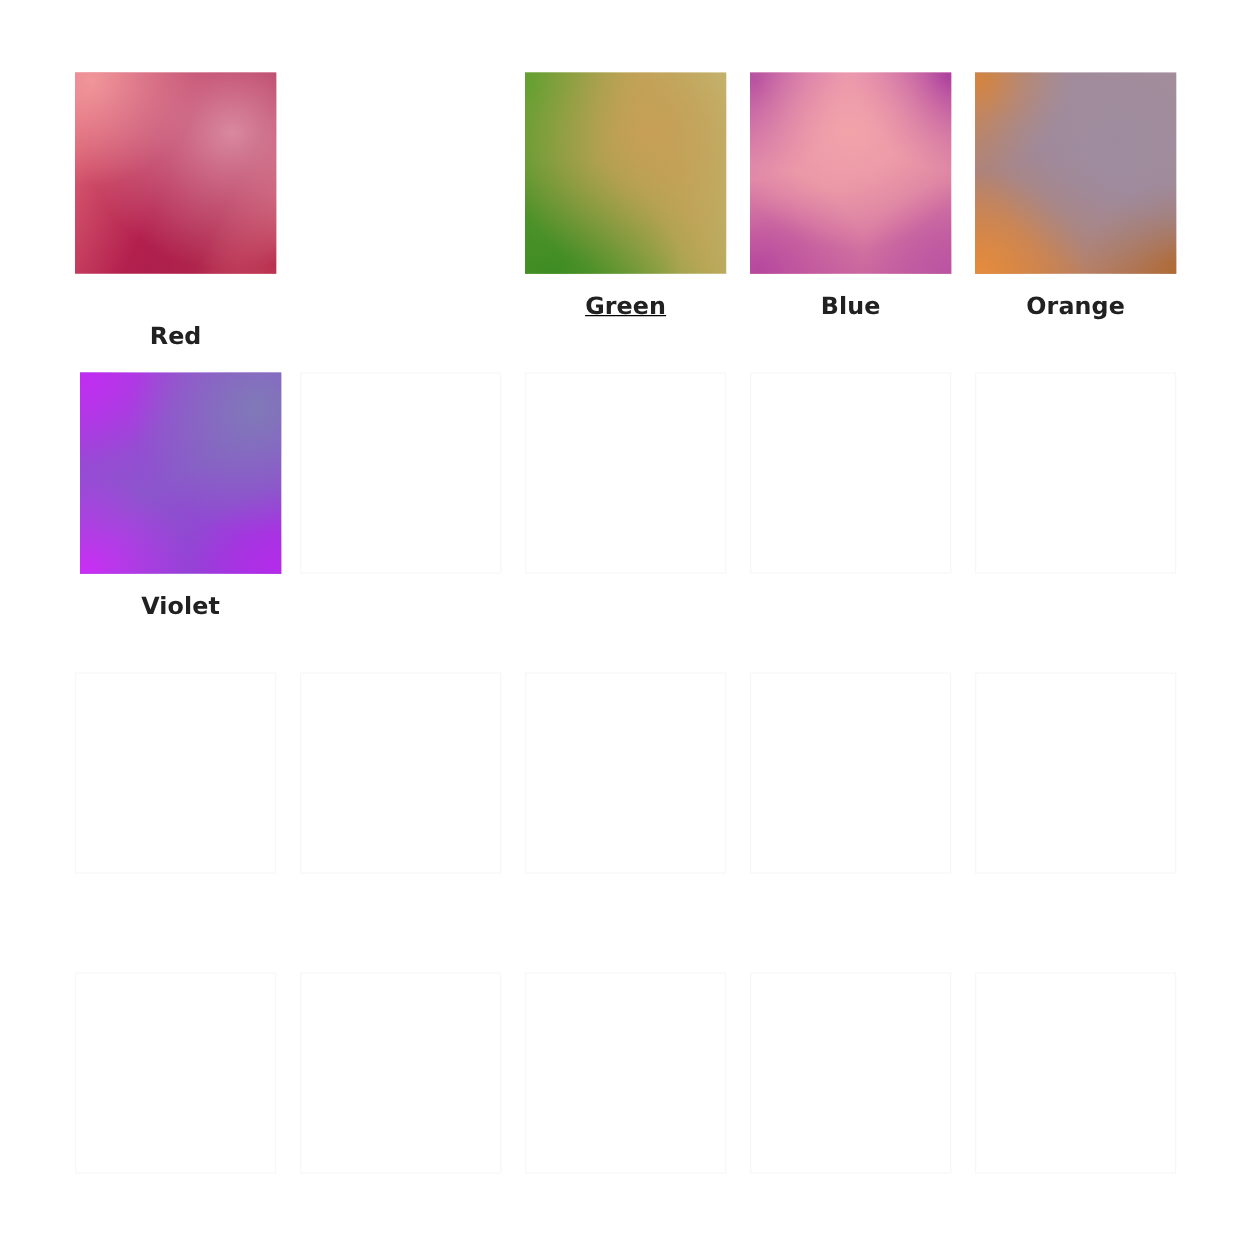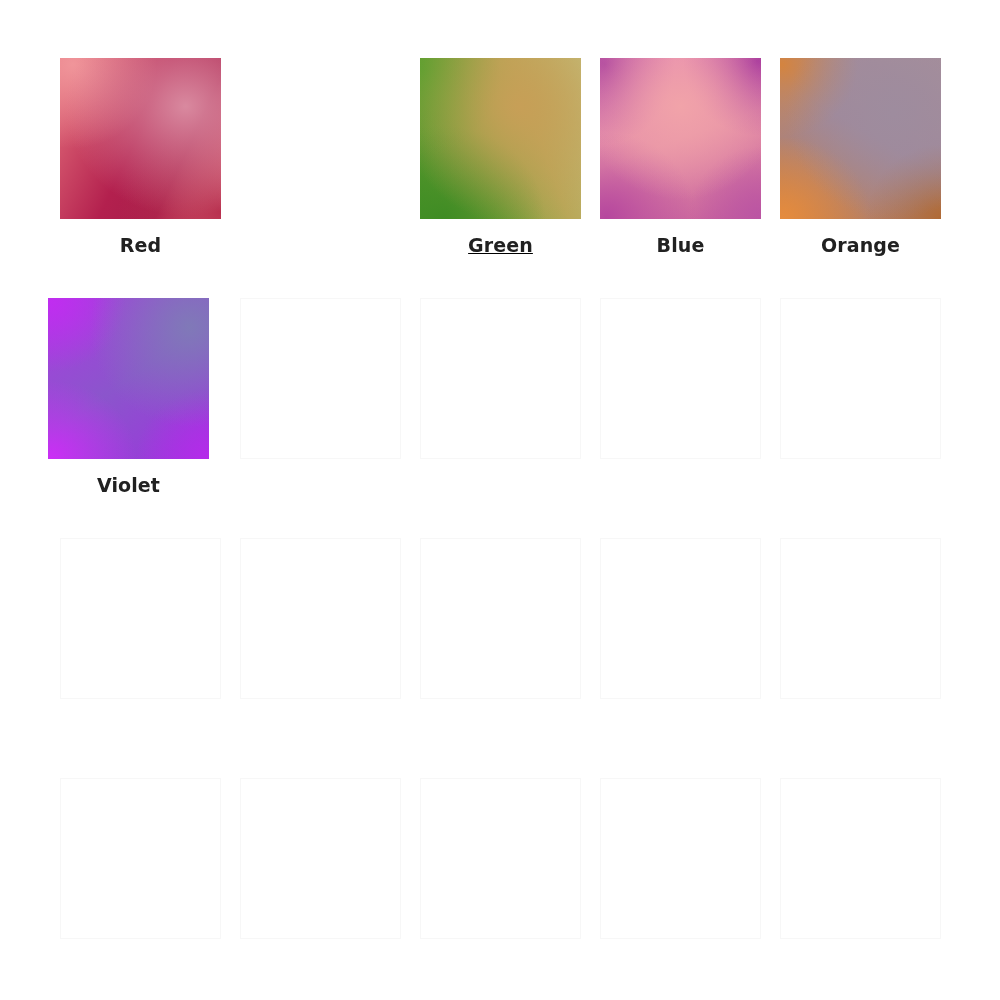--- a/index.html
+++ b/index.html
@@ -42,35 +42,35 @@
     padding-top: 17px;
     letter-spacing: 0.1px;
   }
 </style>
 </head>
 <body style="background: rgb(255, 255, 255);">
 
 <div id="swatch-grid" style="background: rgb(255, 255, 255);">
     <div class="cell" style="left: 60px; top: 58px;">
       <div class="swatch" style="background-image: radial-gradient(120% 110% at 78% 30%, rgb(217, 137, 159) 0%, rgba(217, 137, 159, 0) 62%), radial-gradient(95% 95% at 8% 4%, rgb(240, 149, 154) 0%, rgba(240, 149, 154, 0) 55%), radial-gradient(110% 100% at 100% 96%, rgb(184, 48, 79) 0%, rgba(184, 48, 79, 0) 58%), linear-gradient(115deg, rgb(228, 112, 124) 0%, rgb(179, 32, 78) 48%, rgb(168, 29, 74) 72%, rgb(232, 131, 138) 100%); width: 161px; height: 161px;"></div>
-      <span class="swatch-label" style="color: rgb(33, 33, 33); width: 161px;">Red</span>
+      <span class="swatch-label" style="color: rgb(33, 33, 33); width: 161px; margin-top: 24px;">Red</span>
     </div>
     <div class="cell" style="left: 420px; top: 58px; text-decoration: underline;">
       <div class="swatch" style="background-image: radial-gradient(120% 120% at 62% 30%, rgb(199, 159, 87) 0%, rgba(199, 159, 87, 0) 62%), radial-gradient(100% 110% at 2% 8%, rgb(87, 160, 45) 0%, rgba(87, 160, 45, 0) 48%), radial-gradient(110% 100% at 14% 100%, rgb(63, 140, 36) 0%, rgba(63, 140, 36, 0) 58%), linear-gradient(250deg, rgb(194, 189, 122) 0%, rgb(185, 167, 88) 32%, rgb(127, 160, 60) 64%, rgb(76, 149, 40) 100%); width: 161px; height: 161px;"></div>
       <span class="swatch-label" style="color: rgb(33, 33, 33); width: 161px;">Green</span>
     </div>
     <div class="cell" style="left: 600px; top: 58px;">
       <div class="swatch" style="background-image: radial-gradient(105% 100% at 50% 30%, rgb(241, 163, 169) 0%, rgba(241, 163, 169, 0) 58%), radial-gradient(70% 80% at 3% 4%, rgb(177, 74, 160) 0%, rgba(177, 74, 160, 0) 62%), radial-gradient(80% 80% at 98% 2%, rgb(168, 58, 158) 0%, rgba(168, 58, 158, 0) 58%), radial-gradient(90% 85% at 4% 99%, rgb(182, 71, 158) 0%, rgba(182, 71, 158, 0) 62%), radial-gradient(80% 80% at 99% 99%, rgb(187, 85, 163) 0%, rgba(187, 85, 163, 0) 55%), linear-gradient(160deg, rgb(231, 139, 181) 0%, rgb(229, 143, 166) 50%, rgb(196, 93, 156) 100%); width: 161px; height: 161px;"></div>
       <span class="swatch-label" style="color: rgb(33, 33, 33); width: 161px;">Blue</span>
     </div>
     <div class="cell" style="left: 780px; top: 58px;">
       <div class="swatch" style="background-image: radial-gradient(110% 110% at 70% 34%, rgb(158, 140, 158) 0%, rgba(158, 140, 158, 0) 60%), radial-gradient(72% 68% at 1% 4%, rgb(212, 132, 63) 0%, rgba(212, 132, 63, 0) 66%), radial-gradient(88% 82% at 2% 100%, rgb(229, 140, 62) 0%, rgba(229, 140, 62, 0) 62%), radial-gradient(80% 80% at 100% 100%, rgb(176, 106, 52) 0%, rgba(176, 106, 52, 0) 58%), linear-gradient(210deg, rgb(166, 142, 154) 0%, rgb(160, 136, 154) 46%, rgb(196, 123, 70) 100%); width: 161px; height: 161px;"></div>
       <span class="swatch-label" style="color: rgb(33, 33, 33); width: 161px;">Orange</span>
     </div>
-    <div class="cell" style="left: 48px; top: 298px;">
+    <div class="cell" style="left: 64px; top: 298px;">
       <div class="swatch" style="background-image: radial-gradient(100% 100% at 88% 18%, rgb(128, 121, 184) 0%, rgba(128, 121, 184, 0) 62%), radial-gradient(72% 68% at 2% 2%, rgb(192, 45, 240) 0%, rgba(192, 45, 240, 0) 64%), radial-gradient(80% 72% at 2% 99%, rgb(203, 46, 245) 0%, rgba(203, 46, 245, 0) 66%), radial-gradient(76% 72% at 100% 100%, rgb(181, 43, 234) 0%, rgba(181, 43, 234, 0) 60%), linear-gradient(145deg, rgb(169, 60, 224) 0%, rgb(139, 85, 204) 50%, rgb(156, 52, 221) 100%); width: 161px; height: 161px;"></div>
       <span class="swatch-label" style="color: rgb(33, 33, 33); width: 161px;">Violet</span>
     </div>
     <div class="cell" style="left: 240px; top: 298px;">
       <div class="swatch empty" style="width: 161px; height: 161px; border-color: rgb(247, 247, 247);"></div>
     </div>
     <div class="cell" style="left: 420px; top: 298px;">
       <div class="swatch empty" style="width: 161px; height: 161px; border-color: rgb(247, 247, 247);"></div>
     </div>
     <div class="cell" style="left: 600px; top: 298px;">

